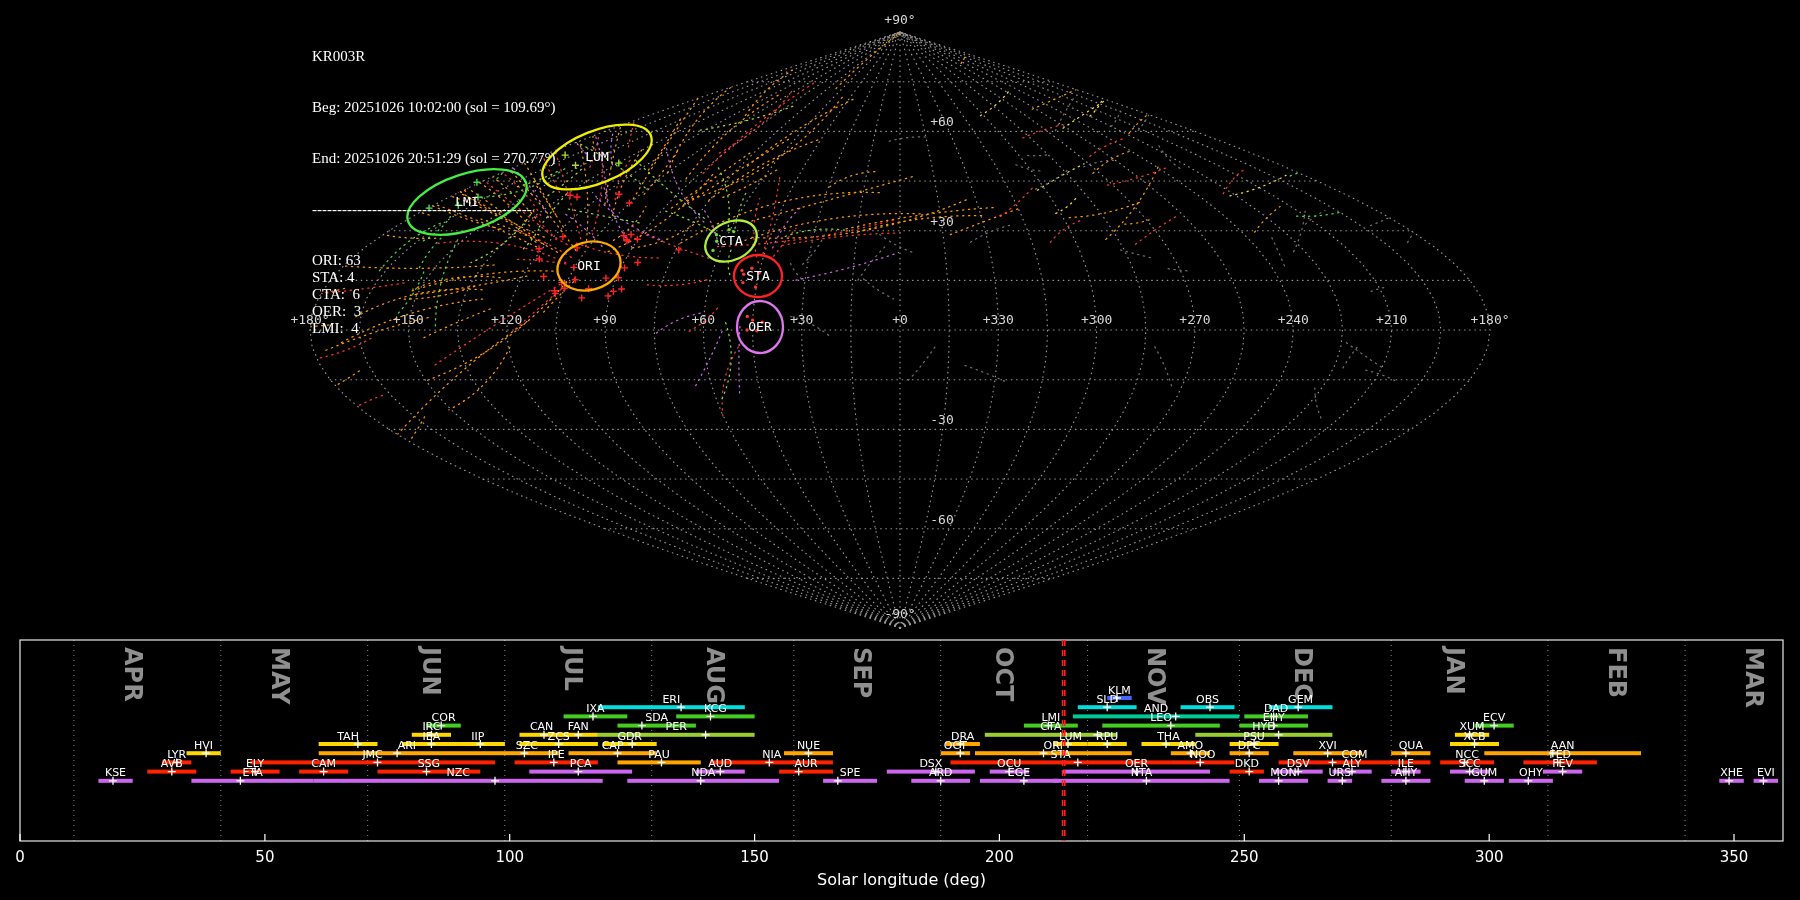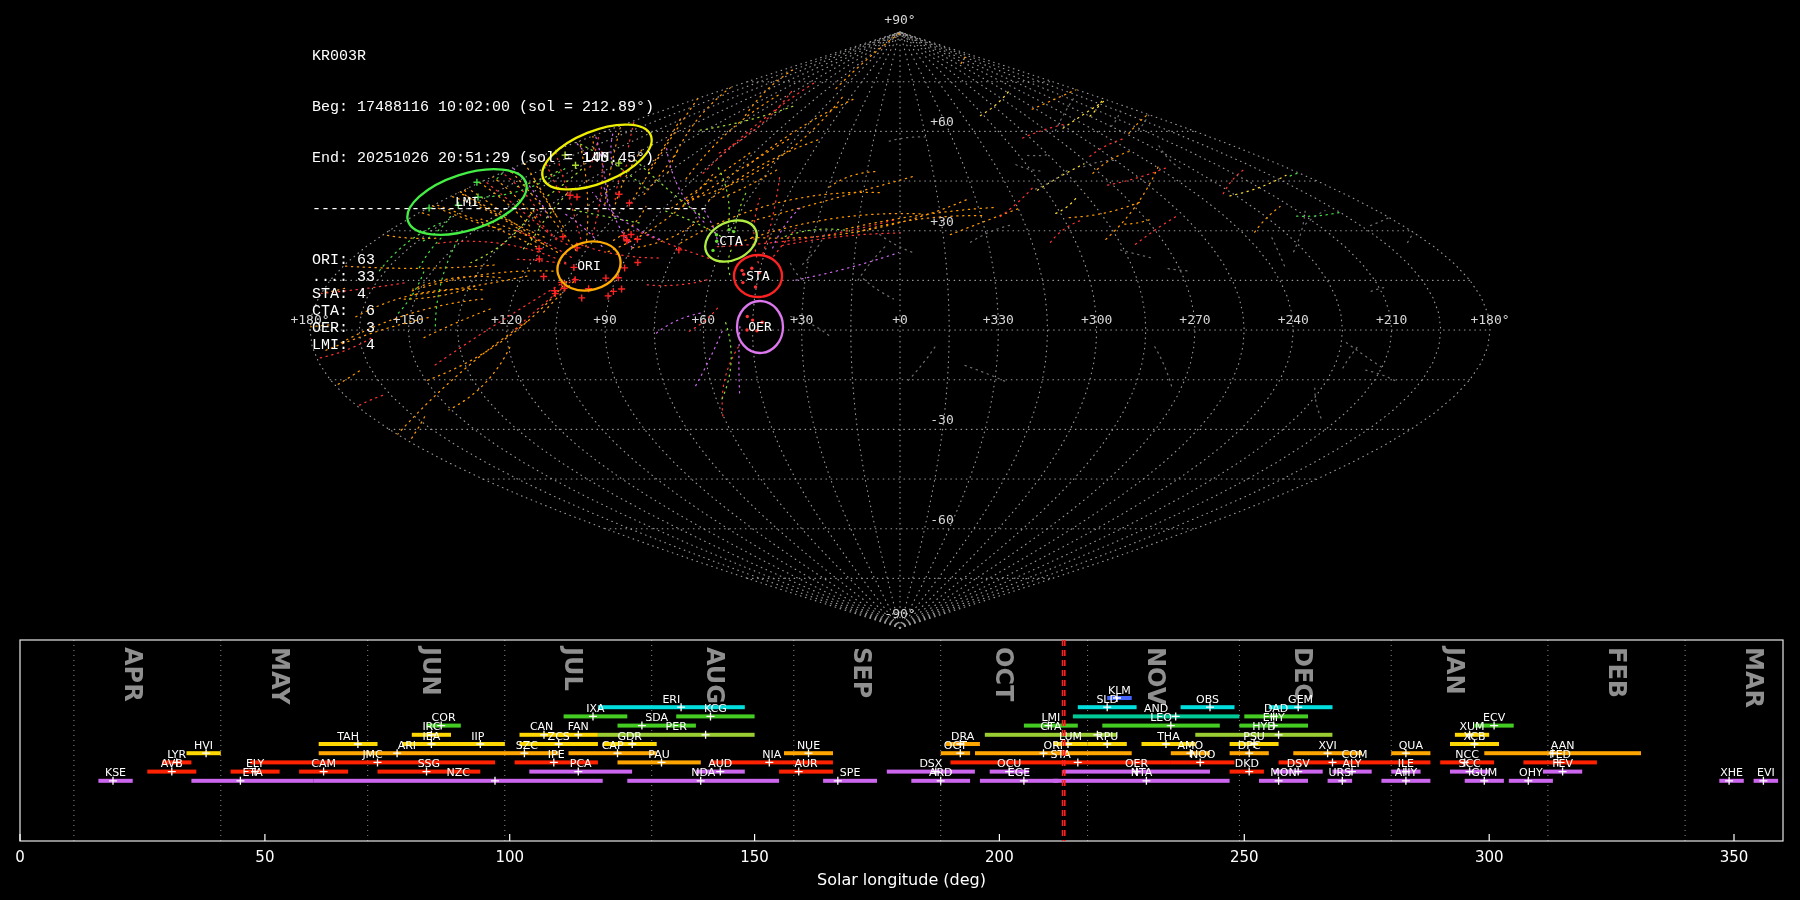--- a/index.html
+++ b/index.html
@@ -1,32 +1,32 @@
 <!DOCTYPE html>
 <html><head>
 <meta charset="utf-8">
 <style>
   html,body{margin:0;padding:0;background:#000;}
   body{width:1800px;height:900px;position:relative;overflow:hidden;
        font-family:"DejaVu Sans",sans-serif;}
   .hdr{position:absolute;left:312px;top:14px;z-index:3;color:#fff;
-       font-family:Liberation Mono, monospace;font-size:15px;line-height:17px;
+       font-family:Liberation Serif, serif;font-size:15px;line-height:17px;
        white-space:pre;}
   svg{position:absolute;left:0;top:0;}
   text{user-select:none;}
 </style>
 </head>
 <body>
 
 <div class="hdr">
   <div>KR003R</div>
-  <div>Beg: 17488116 10:02:00 (sol = 212.89°)</div>
-  <div>End: 20251026 20:51:29 (sol = 146.45°)</div>
+  <div>Beg: 20251026 10:02:00 (sol = 109.69°)</div>
+  <div>End: 20251026 20:51:29 (sol = 270.77°)</div>
   <div>--------------------------------------------</div>
-  <div id="counts"><div>ORI: 63</div><div>...: 33</div><div>STA: 4</div><div>CTA:  6</div><div>OER:  3</div><div>LMI:  4</div></div>
+  <div id="counts"><div>ORI: 63</div><div>STA: 4</div><div>CTA:  6</div><div>OER:  3</div><div>LMI:  4</div></div>
 </div>
 
 <svg id="scene" width="1800" height="900">
     <g>
       <g stroke="#9a9a9a" stroke-width="1.15" stroke-dasharray="0.6 4.6" stroke-linecap="round" fill="none">
         <line x1="747.3" y1="578.3" x2="1052.7" y2="578.3"></line>
         <line x1="605.0" y1="528.7" x2="1195.0" y2="528.7"></line>
         <line x1="482.8" y1="479.0" x2="1317.2" y2="479.0"></line>
         <line x1="389.0" y1="429.3" x2="1411.0" y2="429.3"></line>
         <line x1="330.1" y1="379.7" x2="1469.9" y2="379.7"></line>

